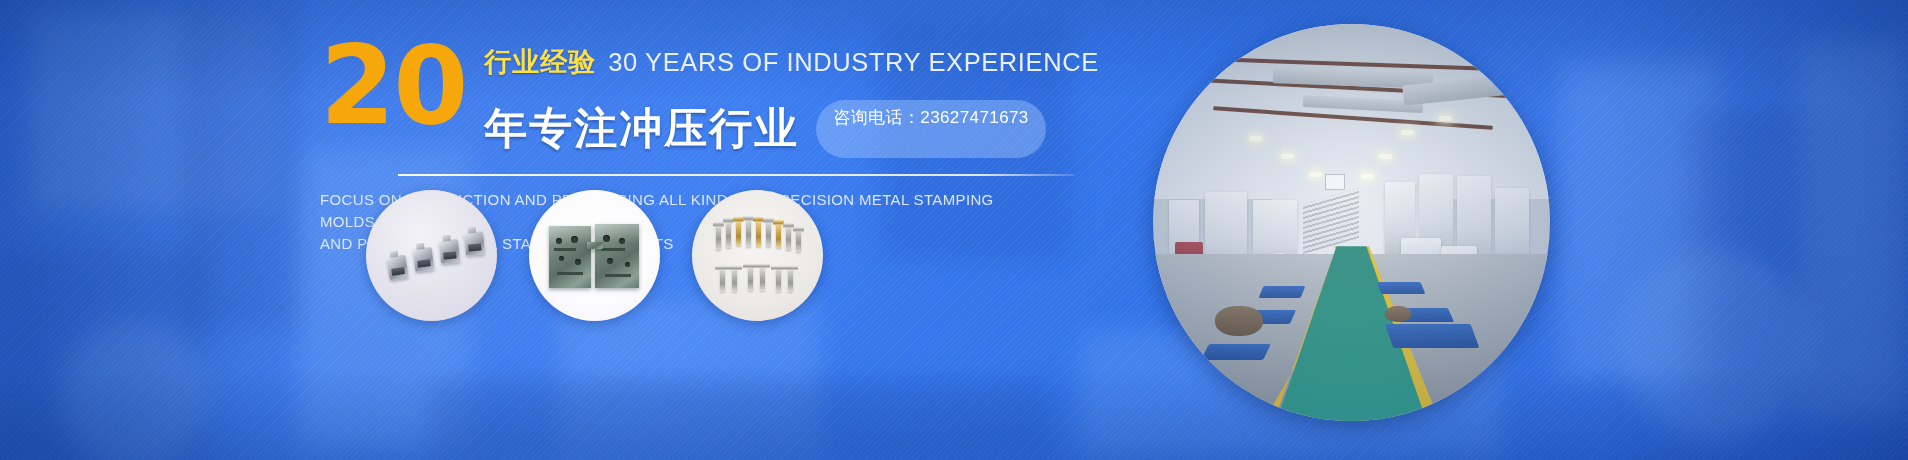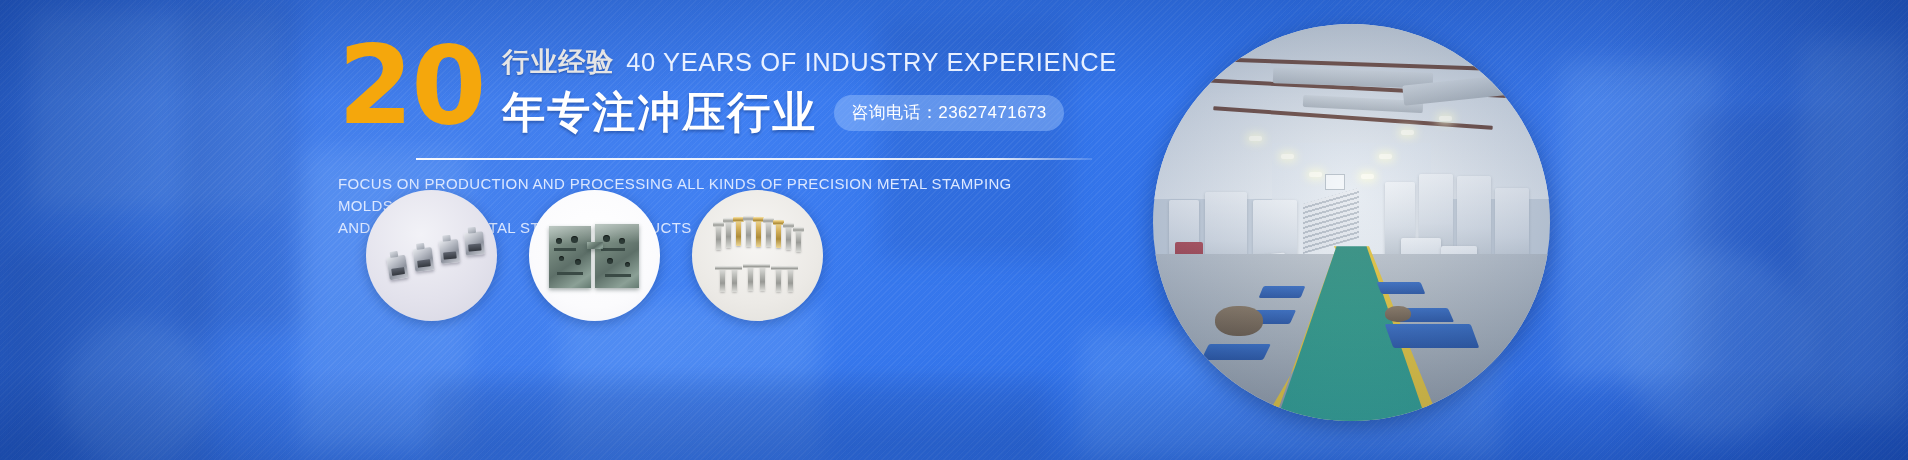--- a/index.html
+++ b/index.html
@@ -42,21 +42,21 @@
   .bg-vig {
     position:absolute; inset:0;
     background:
       linear-gradient(to right, rgba(10,45,120,.34) 0%, rgba(10,45,120,0) 16%,
                       rgba(10,45,120,0) 84%, rgba(10,45,120,.34) 100%),
       linear-gradient(to bottom, rgba(10,45,120,.22) 0%, rgba(10,45,120,0) 22%,
                       rgba(10,45,120,0) 80%, rgba(10,45,120,.26) 100%);
   }
 
   
-  .copy { position:absolute; left:338px; top:34px; width:780px; }
+  .copy { position:absolute; left:320px; top:34px; width:780px; }
 
   .headline-row { display:flex; align-items:flex-start; }
 
   .big-number {
     font-family:"DejaVu Sans", sans-serif;
     font-weight:700;
     font-size:108px;
     line-height:.92;
     letter-spacing:-2px;
     color:#f5a70c;
@@ -64,32 +64,32 @@
   }
 
   .headline-text { margin-left:18px; padding-top:10px; }
 
   .line-top { display:flex; align-items:baseline; white-space:nowrap; }
   .cn-small {
     font-family:"DejaVu Sans", sans-serif;
     font-weight:700;
     font-size:27px;
     letter-spacing:1px;
-    color:#e5e5e5;
+    color:#fde047;
     text-shadow:0 1px 2px rgba(12,40,100,.45);
   }
   .en-head {
     margin-left:12px;
     font-size:25.5px;
     letter-spacing:.6px;
     color:#e8f0ff;
     font-weight:400;
   }
 
-  .line-main { display:flex; align-items:center; white-space:nowrap; margin-top:4px; }
+  .line-main { display:flex; white-space:nowrap; margin-top:20px; }
   .cn-big {
     font-family:"DejaVu Sans", sans-serif;
     font-weight:700;
     font-size:43px;
     letter-spacing:2px;
     color:#ffffff;
     text-shadow:0 2px 3px rgba(10,38,96,.40);
   }
   .phone-pill {
     margin-left:17px;
@@ -307,21 +307,21 @@
   <div class="bg-vig"></div>
 
   <div class="copy">
 
     <div class="headline-row">
       <div class="big-number">20</div>
 
       <div class="headline-text">
         <div class="line-top">
           <span class="cn-small">行业经验</span>
-          <span class="en-head">40 YEARS OF INDUSTRY EXPERIENCE</span>
+          <span class="en-head">30 YEARS OF INDUSTRY EXPERIENCE</span>
         </div>
         <div class="line-main">
           <span class="cn-big">年专注冲压行业</span>
           <span class="phone-pill">咨询电话：23627471673</span>
         </div>
       </div>
     </div>
 
     <div class="divider"></div>
 

